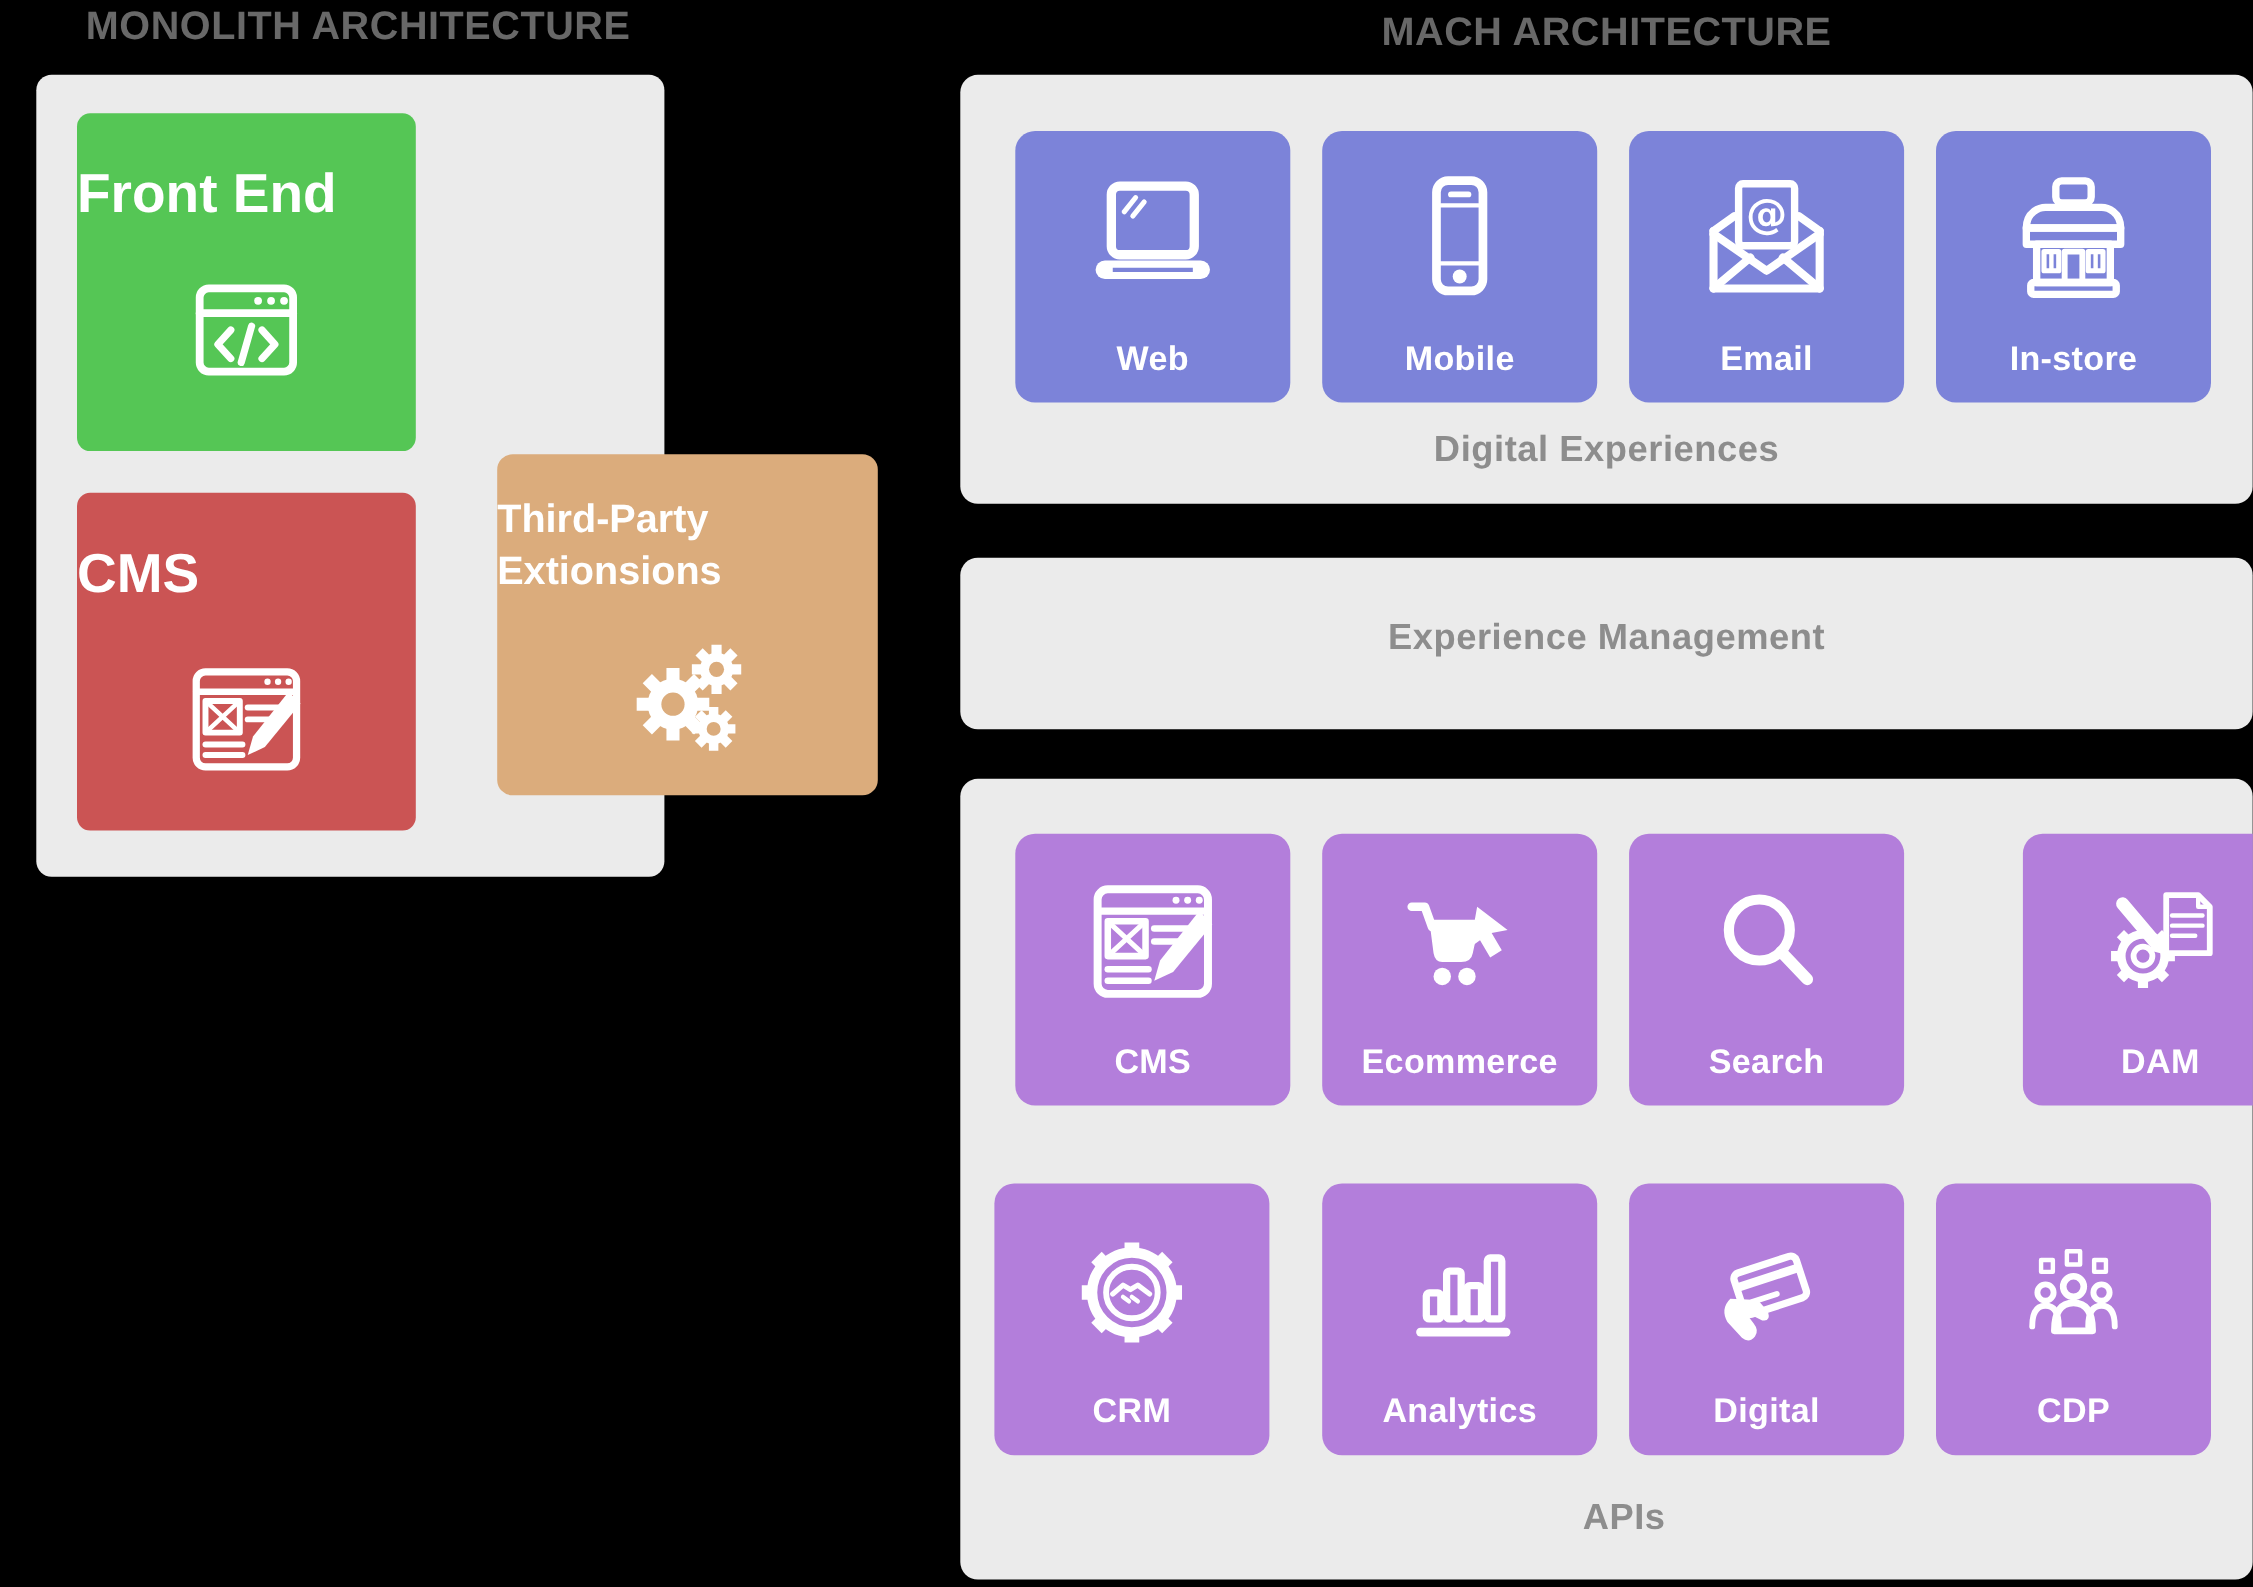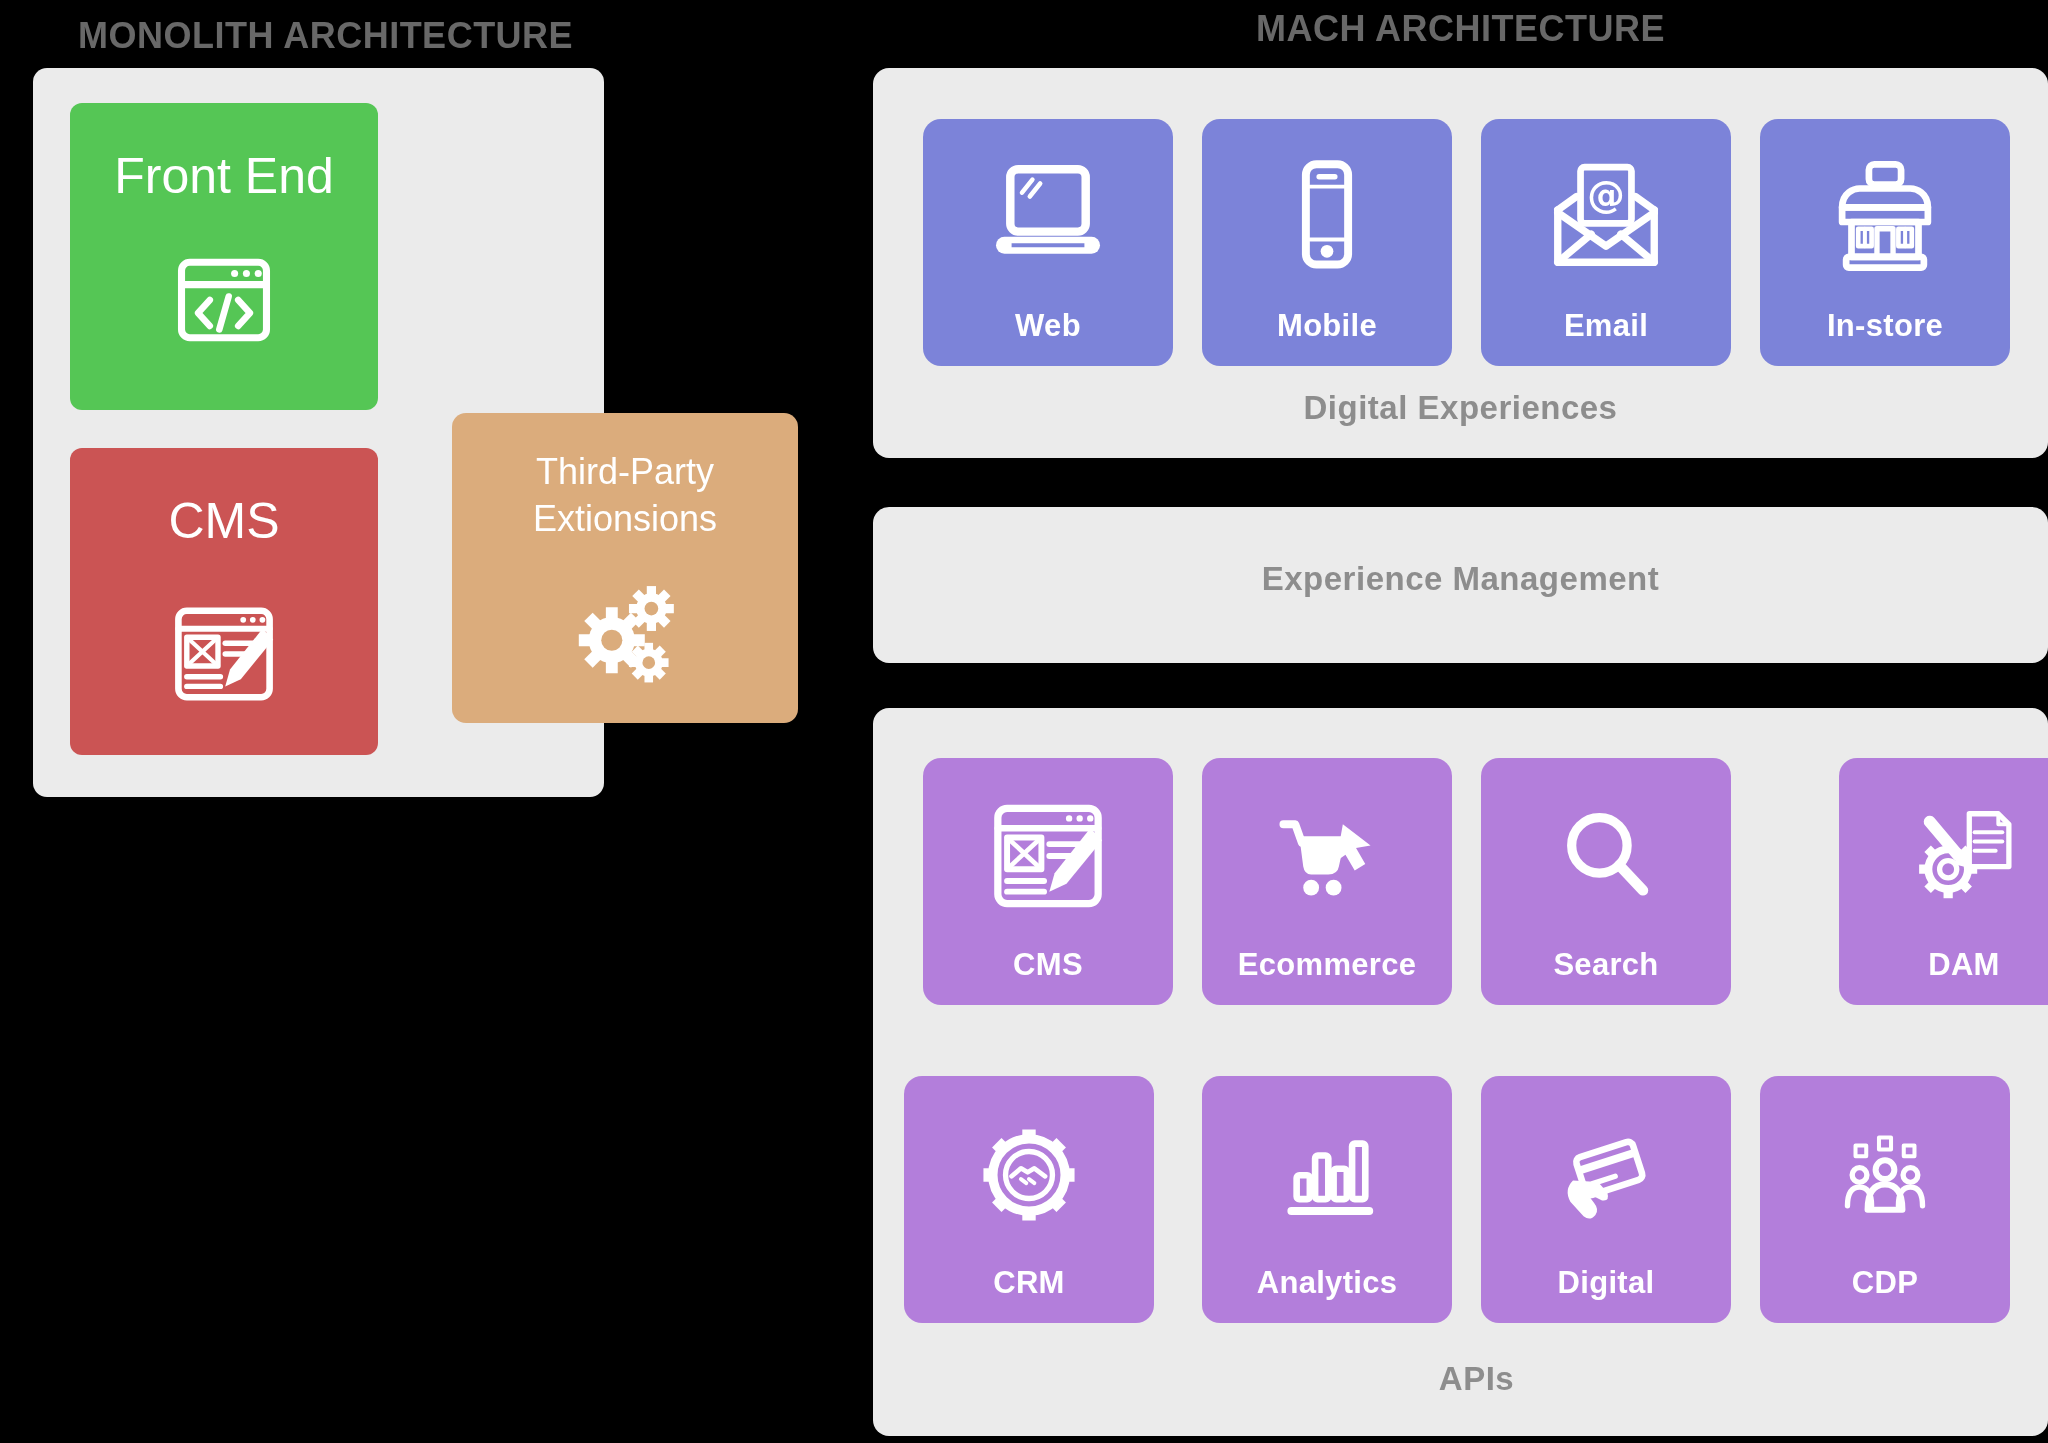--- a/index.html
+++ b/index.html
@@ -8,40 +8,40 @@
     background:var(--page-bg,#000);
     position:relative;overflow:hidden;
     font-family:"Liberation Sans", sans-serif;
   }
   .page-title{
     position:absolute;
     font-weight:bold;font-size:36px;letter-spacing:.5px;
     color:var(--title-gray,#686868);
     white-space:nowrap;
   }
-  #monolith-title{left:78px;top:15px;}
+  #monolith-title{left:78px;top:2px;}
   #mach-title{left:873px;width:1175px;top:8px;text-align:center;}
   .panel{
     position:absolute;
     background:var(--panel,#ebebeb);
     border-radius:16px;
   }
   #monolith-panel{left:33px;top:68px;width:571px;height:729px;border-radius:14px;}
   #digital-panel{left:873px;top:68px;width:1175px;height:390px;}
   #expmgmt-panel{left:873px;top:507px;width:1175px;height:156px;}
   #apis-panel{left:873px;top:708px;width:1175px;height:728px;}
   .mono-box{
     position:absolute;border-radius:12px;color:#fff;
   }
   #front-end-box{left:70px;top:103px;width:308px;height:307px;background:var(--green,#55c655);}
   #cms-box{left:70px;top:448px;width:308px;height:307px;background:var(--red,#cb5454);}
   #third-party-box{left:452px;top:413px;width:346px;height:310px;background:var(--tan,#dbac7c);border-radius:14px;}
   .mono-label{
     position:absolute;top:44px;left:0;width:100%;
-    text-align:center;font-weight:normal;font-size:50px;color:#fff;
+    font-weight:bold;font-size:50px;color:#fff;
   }
   .mono-label.small{font-size:36px;line-height:1.3;top:36px;}
   .mono-icon{
     position:absolute;left:50%;transform:translateX(-50%);
   }
   .section-label{
     position:absolute;left:873px;width:1175px;text-align:center;
     font-size:33px;font-weight:bold;color:var(--label-gray,#8d8d8d);
     letter-spacing:.5px;
   }

